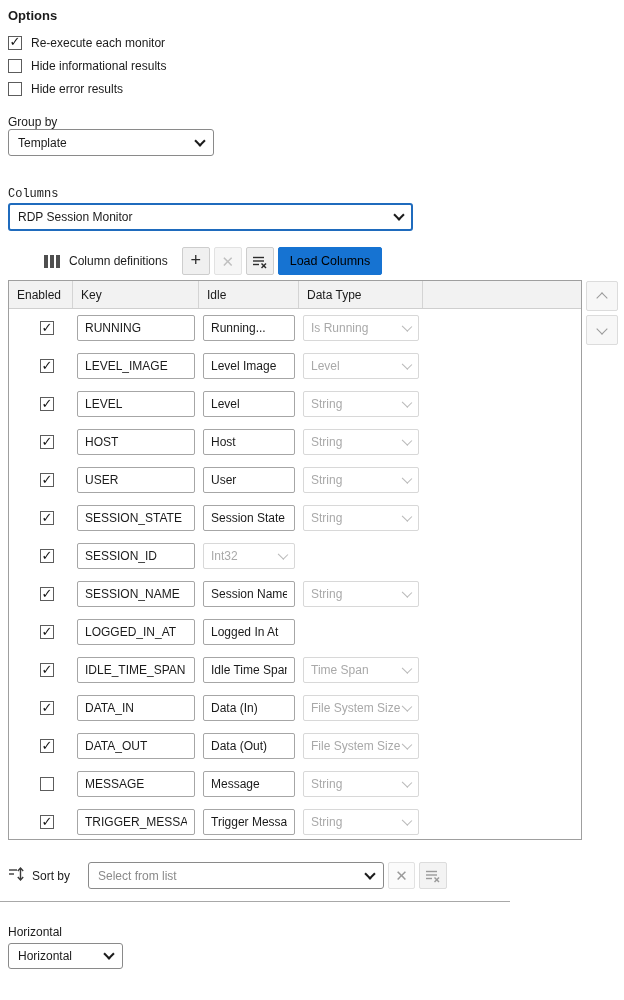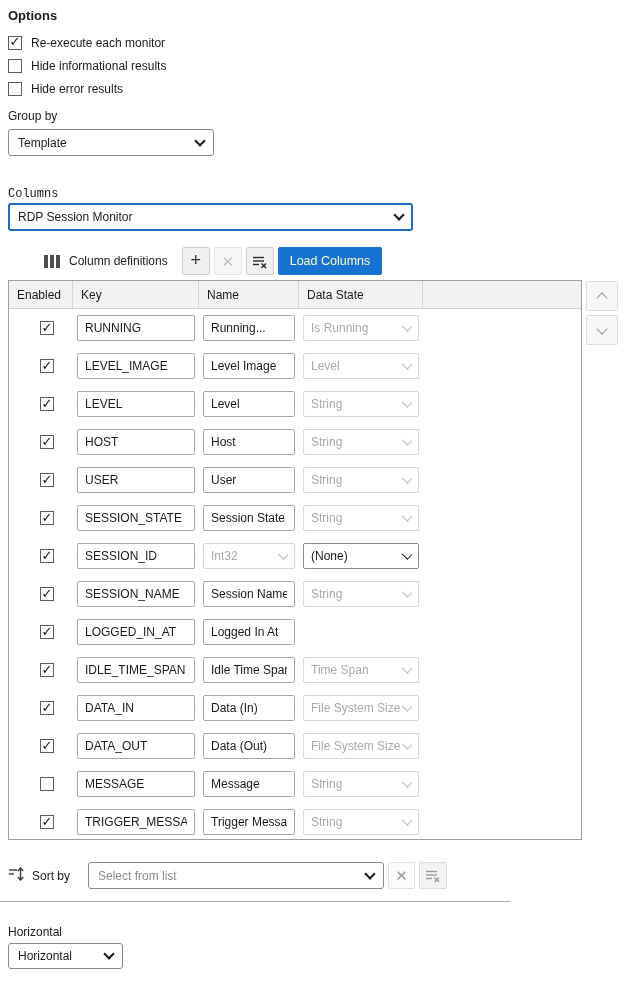--- a/index.html
+++ b/index.html
@@ -54,21 +54,21 @@
   
   .toolbar { display:flex; align-items:center; }
   .tb-btn {
     width:28px; height:28px; background:#f0f0f0; border:1px solid #cdcdcd; border-radius:2px;
     display:flex; align-items:center; justify-content:center; margin-right:4px;
     font-size:18px; color:#2b2b2b; line-height:1;
   }
   .tb-btn.disabled { background:#f6f6f6; border-color:#e2e2e2; color:#c0c0c0; }
   .btn-primary {
     height:28px; padding:0 11px; background:var(--accent); border:1px solid var(--accent);
-    border-radius:2px; color:#fef9c3; font-size:12.5px; display:flex; align-items:center;
+    border-radius:2px; color:#000000; font-size:12.5px; display:flex; align-items:center;
   }
 
   
   .table {
     left:8px; top:280px; width:574px; height:560px;
     border:1px solid #9f9f9f; background:#fff;
   }
   .thead {
     display:grid; grid-template-columns:64px 126px 100px 124px 143px 1fr;
     height:28px; background:#f2f2f2; border-bottom:1px solid #cfcfcf;
@@ -111,21 +111,21 @@
 </div>
 <div class="abs cbrow" style="left:8px; top:58px;">
   <span class="cb"></span>
   <span>Hide informational results</span>
 </div>
 <div class="abs cbrow" style="left:8px; top:81px;">
   <span class="cb"></span>
   <span>Hide error results</span>
 </div>
 
-<div class="abs field-label" style="left:8px; top:109px;">Group by</div>
+<div class="abs field-label" style="left:8px; top:115px;">Group by</div>
 <div class="abs combo" style="left:8px; top:129px; width:206px; height:27px;">
   <span class="combo-text">Template</span>
   <span class="chev"></span>
 </div>
 
 <div class="abs field-label" style="left:8px; top:187px;font-family:Liberation Mono, monospace;">Columns</div>
 <div class="abs combo focused" style="left:8px; top:203px; width:405px; height:28px;">
   <span class="combo-text">RDP Session Monitor</span>
   <span class="chev"></span>
 </div>
@@ -158,22 +158,22 @@
         </svg>
     </span>
   </div>
   <div class="btn-primary" style="margin-left:0;">Load Columns</div>
 </div>
 
 <div class="abs table">
   <div class="thead">
     <div class="th">Enabled</div>
     <div class="th">Key</div>
-    <div class="th">Name</div>
-    <div class="th">Data State</div>
+    <div class="th">Idle</div>
+    <div class="th">Data Type</div>
     <div class="th"></div>
   </div>
   <div>
   <div class="trow">
     <div class="cell c-enabled">
       <span class="cb checked">
             <span class="tick">✓</span>
           </span>
     </div>
     <div class="cell c-key">
@@ -319,26 +319,20 @@
       <span class="cb checked">
             <span class="tick">✓</span>
           </span>
     </div>
     <div class="cell c-key">
           <input class="tinput" value="SESSION_ID" style="">
         </div>
     <div class="cell c-type">
       <div class="combo combo-sm disabled">
         <span class="combo-text">Int32</span>
-        <span class="chev"></span>
-      </div>
-    </div>
-    <div class="cell c-ext">
-      <div class="combo combo-sm" style="display: flex; border-radius: 2px;">
-        <span class="combo-text">(None)</span>
         <span class="chev"></span>
       </div>
     </div>
     <div class="cell"></div>
   </div>
 
   <div class="trow">
     <div class="cell c-enabled">
       <span class="cb checked">
             <span class="tick">✓</span>

